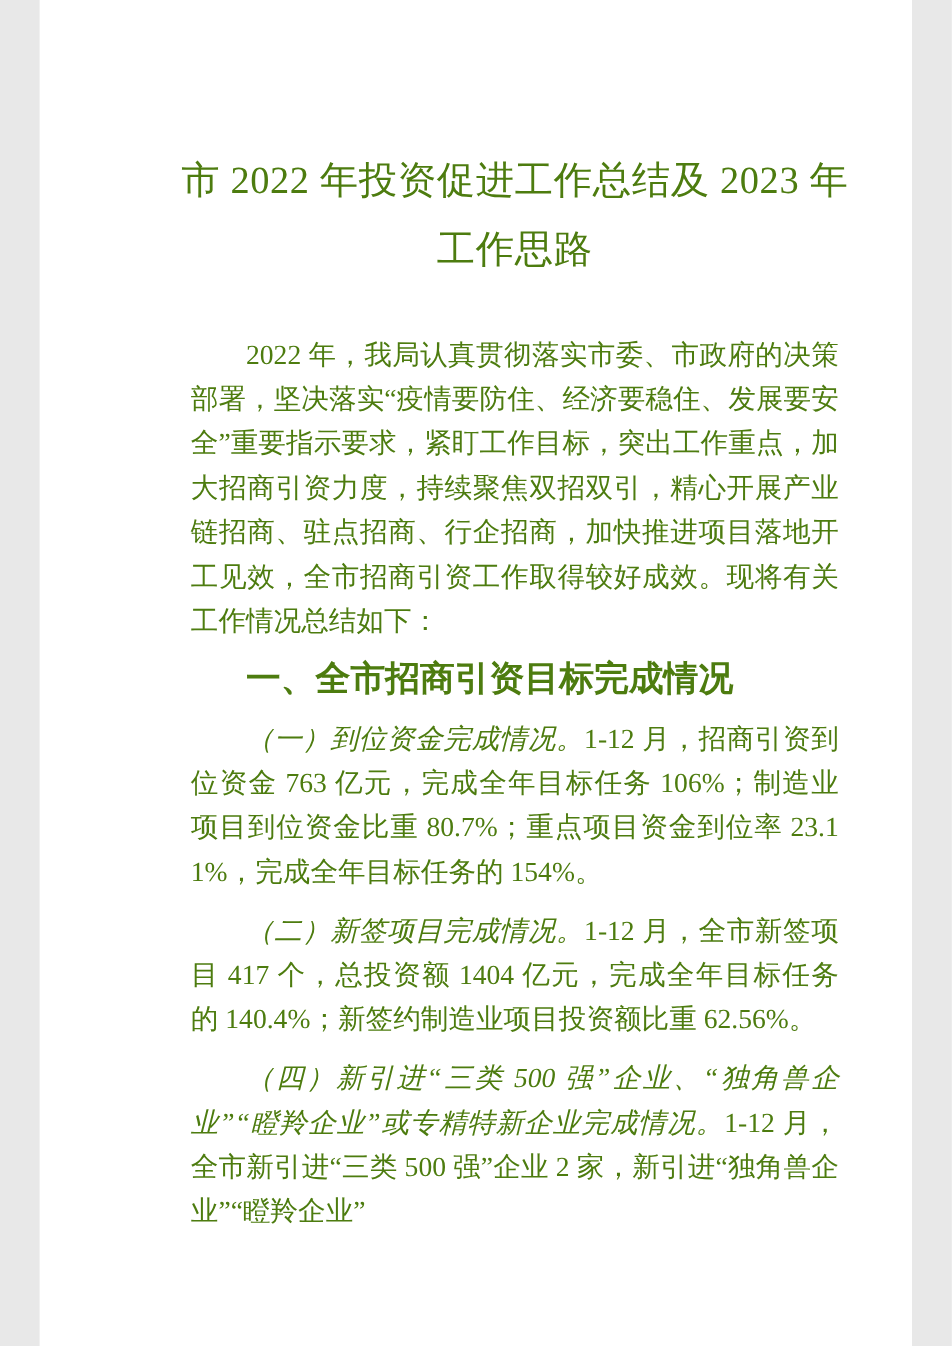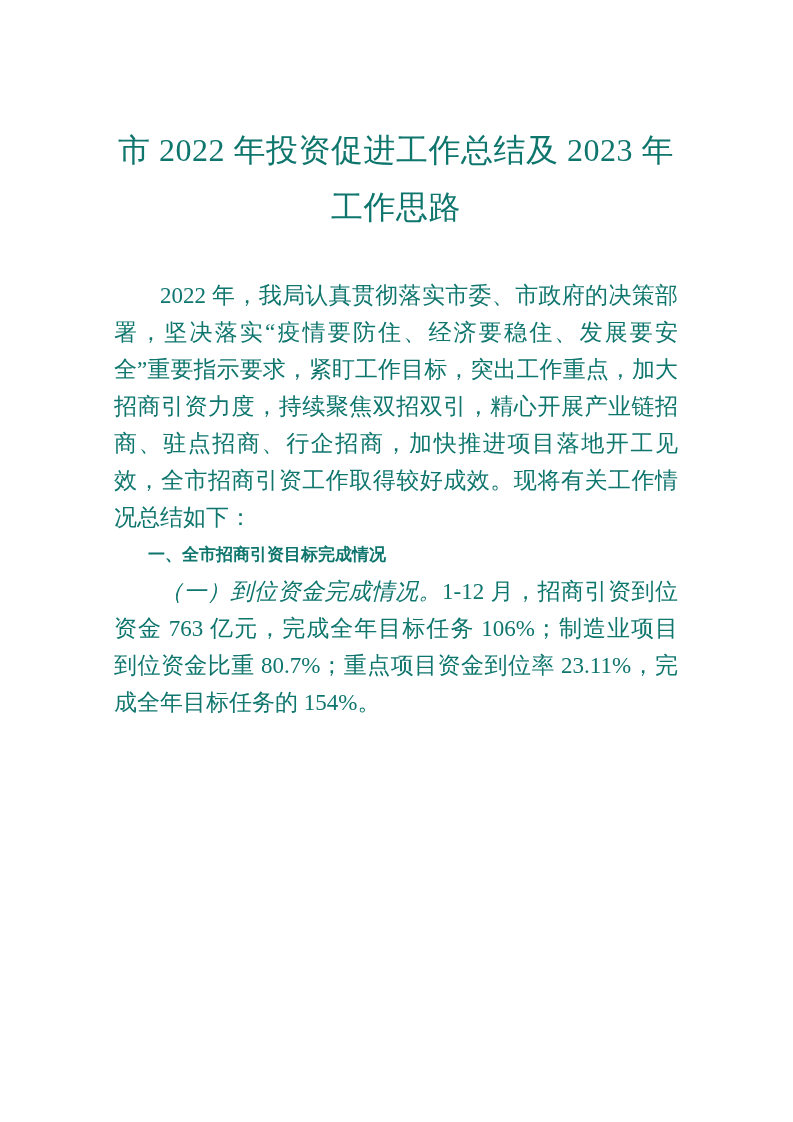--- a/index.html
+++ b/index.html
@@ -1,53 +1,53 @@
 <!DOCTYPE html>
 <html><head>
 <meta charset="utf-8">
 <style>
   * { box-sizing: border-box; }
   html, body { margin: 0; padding: 0; background: #e8e8e8; }
   .page {
     position: relative;
-    width: 793px;
+    width: 727px;
     height: 1122px;
     margin: 0 auto;
     background: #ffffff;
     overflow: hidden;
-    color: #0f766e;
+    color: #4d7c0f;
     font-family: "Liberation Serif", "DejaVu Serif", serif;
   }
   .content {
     position: absolute;
     left: 114px;
     top: 0;
     width: 564px;
   }
   .doc-title {
     margin: 122px 0 41px 0;
     font-size: 32px;
     line-height: 57px;
     font-weight: 500;
     text-align: center;
     letter-spacing: 0.5px;
   }
   .para {
-    margin: 0;
+    margin: 12px;
     font-size: 23px;
     line-height: 37px;
     text-align: justify;
     text-indent: 2em;
     word-break: break-all;
   }
   .heading {
     margin: 0;
     font-family: "Liberation Sans", "DejaVu Sans", sans-serif;
     font-weight: 700;
-    font-size: 17px;
+    font-size: 29px;
     line-height: 37px;
     text-indent: 2em;
   }
   .kai {
     font-style: italic;
     font-family: Liberation Serif, serif;
   }
 </style>
 </head>
 <body>
@@ -56,17 +56,19 @@
   <div class="content">
 
     <h1 class="doc-title">市 2022 年投资促进工作总结及 2023 年工作思路</h1>
 
     <p class="para">2022 年，我局认真贯彻落实市委、市政府的决策部署，坚决落实“疫情要防住、经济要稳住、发展要安全”重要指示要求，紧盯工作目标，突出工作重点，加大招商引资力度，持续聚焦双招双引，精心开展产业链招商、驻点招商、行企招商，加快推进项目落地开工见效，全市招商引资工作取得较好成效。现将有关工作情况总结如下：</p>
 
     <h2 class="heading">一、全市招商引资目标完成情况</h2>
 
     <p class="para"><span class="kai">（一）到位资金完成情况。</span><span>1-12 月，招商引资到位资金 763 亿元，完成全年目标任务 106%；制造业项目到位资金比重 80.7%；重点项目资金到位率 23.11%，完成全年目标任务的 154%。</span></p>
 
+    <p class="para"><span class="kai">（二）新签项目完成情况。</span><span>1-12 月，全市新签项目 417 个，总投资额 1404 亿元，完成全年目标任务的 140.4%；新签约制造业项目投资额比重 62.56%。</span></p>
 
 
+    <p class="para"><span class="kai">（四）新引进“三类 500 强”企业、“独角兽企业”“瞪羚企业”或专精特新企业完成情况。</span><span>1-12 月，全市新引进“三类 500 强”企业 2 家，新引进“独角兽企业”“瞪羚企业”</span></p>
 
   </div>
 </div>
 
 </body></html>

